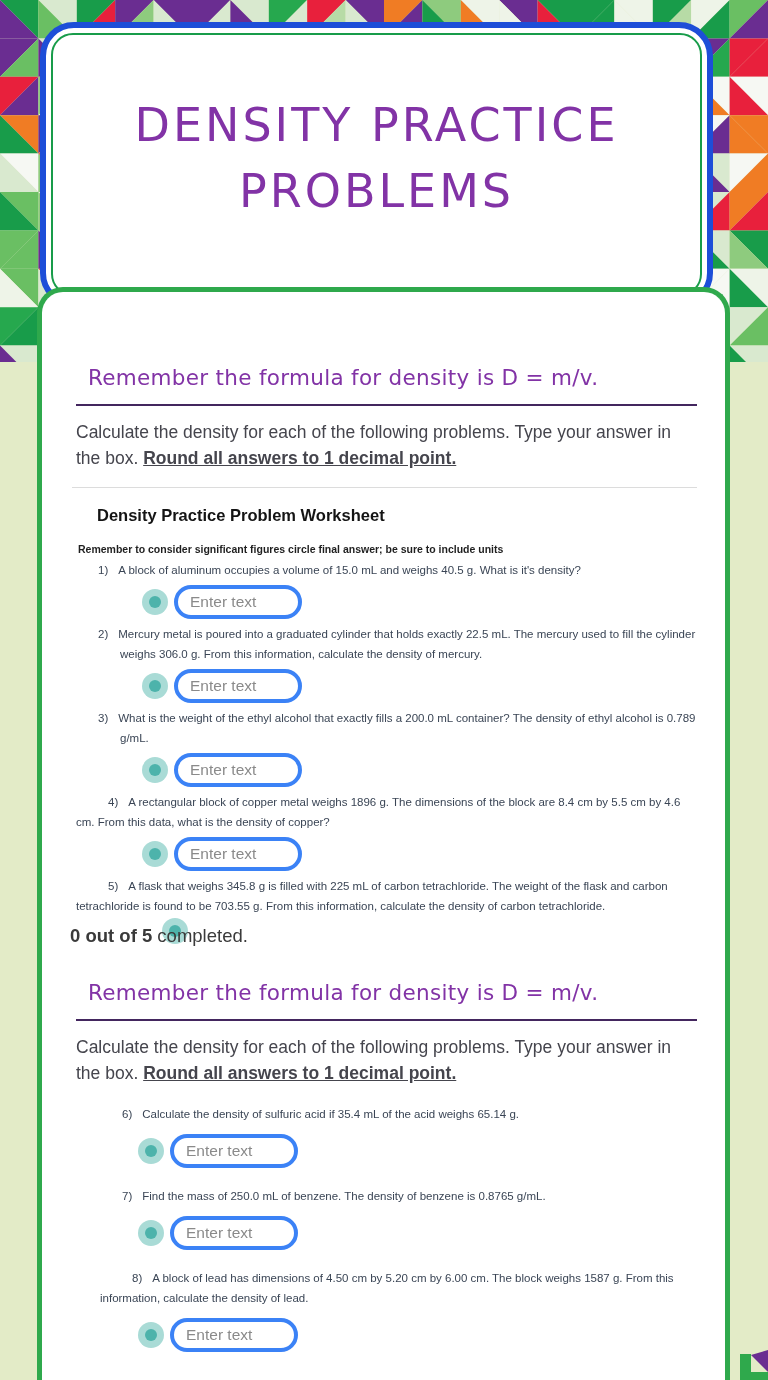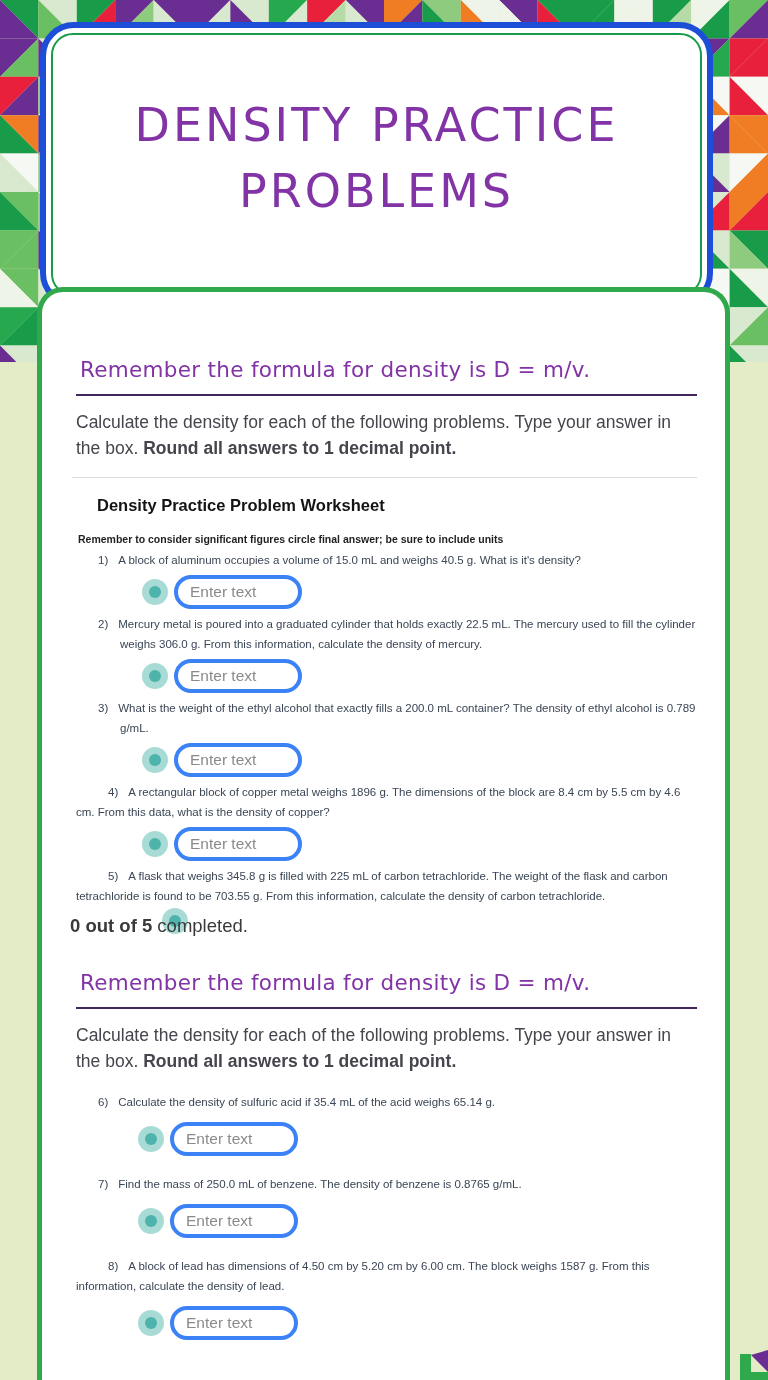--- a/index.html
+++ b/index.html
@@ -24,26 +24,26 @@
 
   .content-card{
     position:absolute;left:37px;top:287px;width:693px;height:1093px;box-sizing:border-box;
     background:#ffffff;border:5px solid #2fa94c;border-bottom:none;
     border-radius:26px 26px 0 0;z-index:3;overflow:hidden;
   }
   .content-inner{padding:60px 28px 0 34px;}
 
   .section + .section{margin-top:30px;}
   .formula-heading{
-    margin:4px;font-family:"DejaVu Sans",sans-serif;font-weight:400;
+    margin:12px;font-family:"DejaVu Sans",sans-serif;font-weight:400;
     font-size:21.5px;line-height:28px;color:#8233a6;letter-spacing:0.3px;
   }
   .heading-rule{margin-top:10px;height:2px;background:#43265e;}
   .instructions{margin:14px 0 0;font-size:17.5px;line-height:25.5px;color:#45454d;}
-  .instructions .emph{font-weight:700;}
+  .instructions .emph{font-weight:700;text-decoration:underline;}
 
   .ws{margin-top:16px;}
   .ws-topline{height:1px;background:#dcdcdc;margin:0 0 8px -4px;}
   .ws-heading{margin:16px;padding-left:5px;font-size:16.5px;line-height:22px;font-weight:700;color:#141414;}
   .ws-subheading{margin:12px 0 0;padding-left:2px;font-size:10.5px;line-height:14px;font-weight:700;color:#1f1f1f;}
 
   .problem{margin-top:4px;font-size:11.5px;line-height:20px;color:#3a4555;}
   .problem .problem-number{margin-right:10px;}
   .problem.hang{padding-left:44px;text-indent:-22px;}
   .problem.flush{padding-left:0;text-indent:32px;}
@@ -55,21 +55,21 @@
     width:128px;height:34px;box-sizing:border-box;border:4px solid #3b82f6;border-radius:17px;
     padding:0 12px;font-size:15.5px;color:#333;background:#fff;outline:none;
     font-family:"Liberation Sans",sans-serif;
   }
   .answer-input::placeholder{color:#8a8a8a;}
   .answer-row.clipped{margin:2px 0 0 86px;}
 
   .progress-status{position:relative;z-index:2;margin:-22px 0 0 -6px;font-size:18.5px;line-height:27px;color:#3a3a3a;}
   .progress-status .count{font-weight:700;}
 
-  .roomy .problem{margin-top:18px;}
+  .roomy .problem{margin-top:18px;margin-left:24px;}
   .roomy .answer-row{margin:10px 0 0 62px;}
 </style>
 </head>
 <body>
 
 <div id="pattern-bg"><svg width="768" height="384">
       <polygon points="0,0 38.4,0 38.4,38.4" fill="#189c4a"></polygon>
       <polygon points="0,0 38.4,38.4 0,38.4" fill="#6a2d91"></polygon>
       <polygon points="38.4,0 76.8,0 76.8,38.4" fill="#d9e9cf"></polygon>
       <polygon points="38.4,0 76.8,38.4 38.4,38.4" fill="#6abf63"></polygon>

